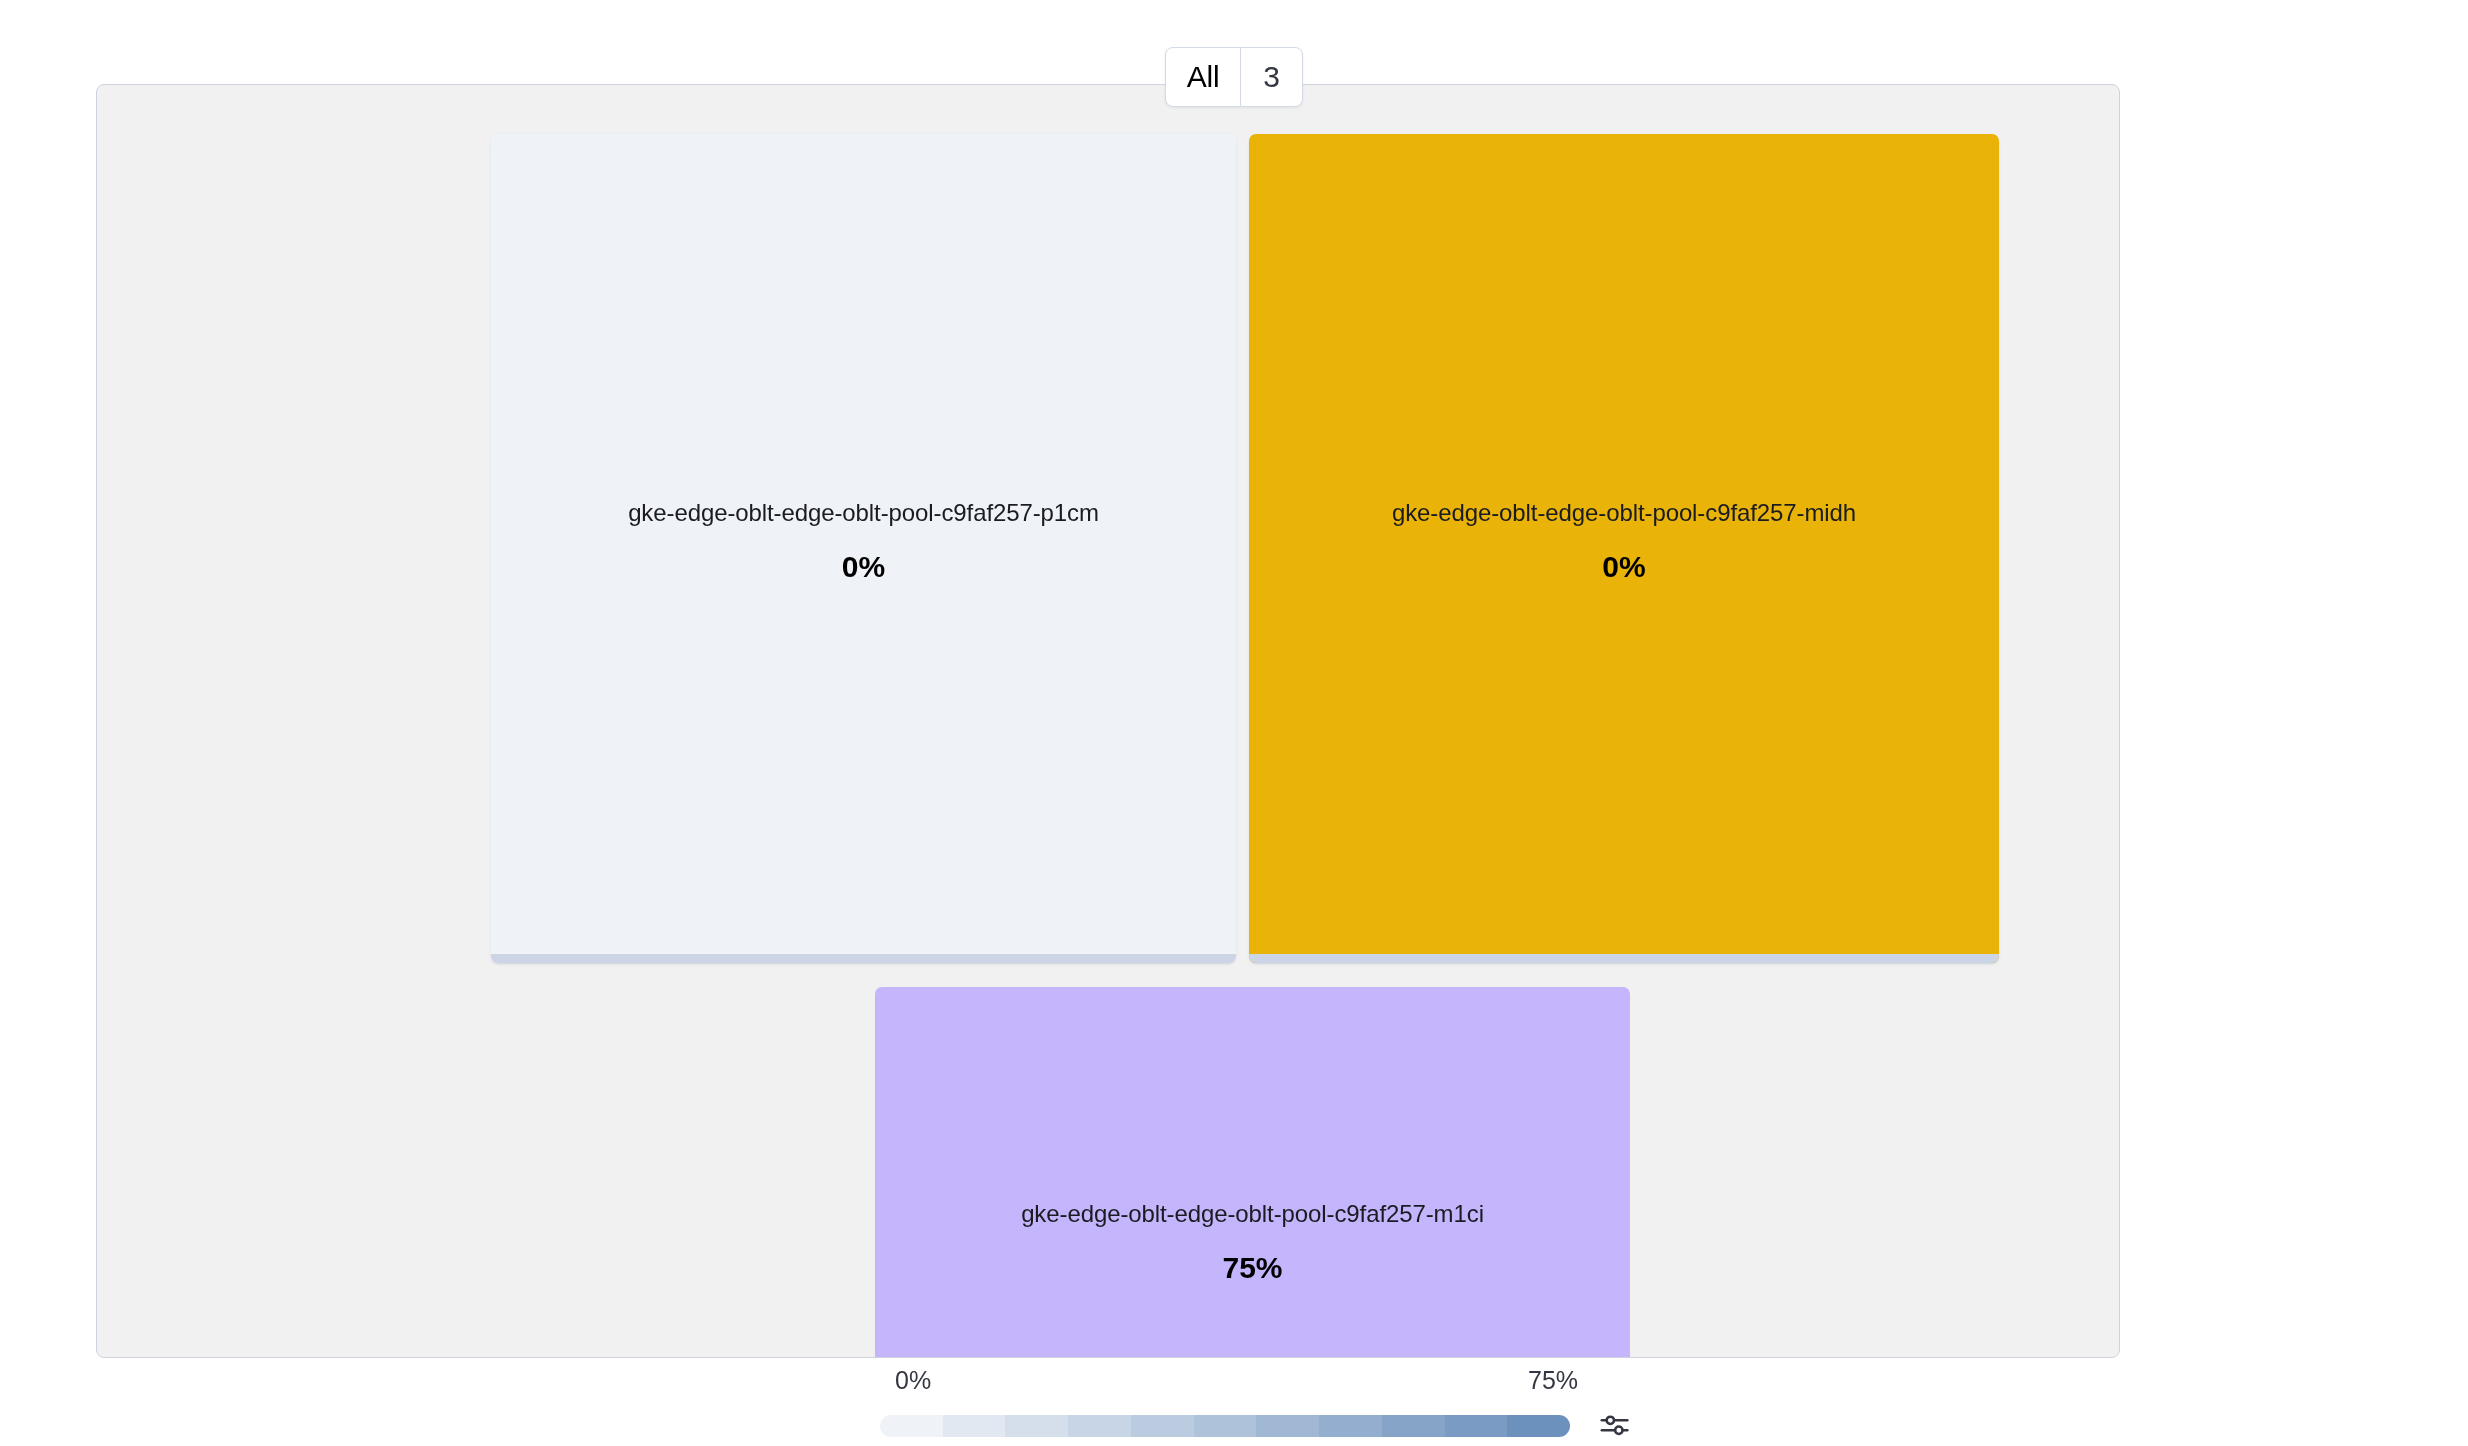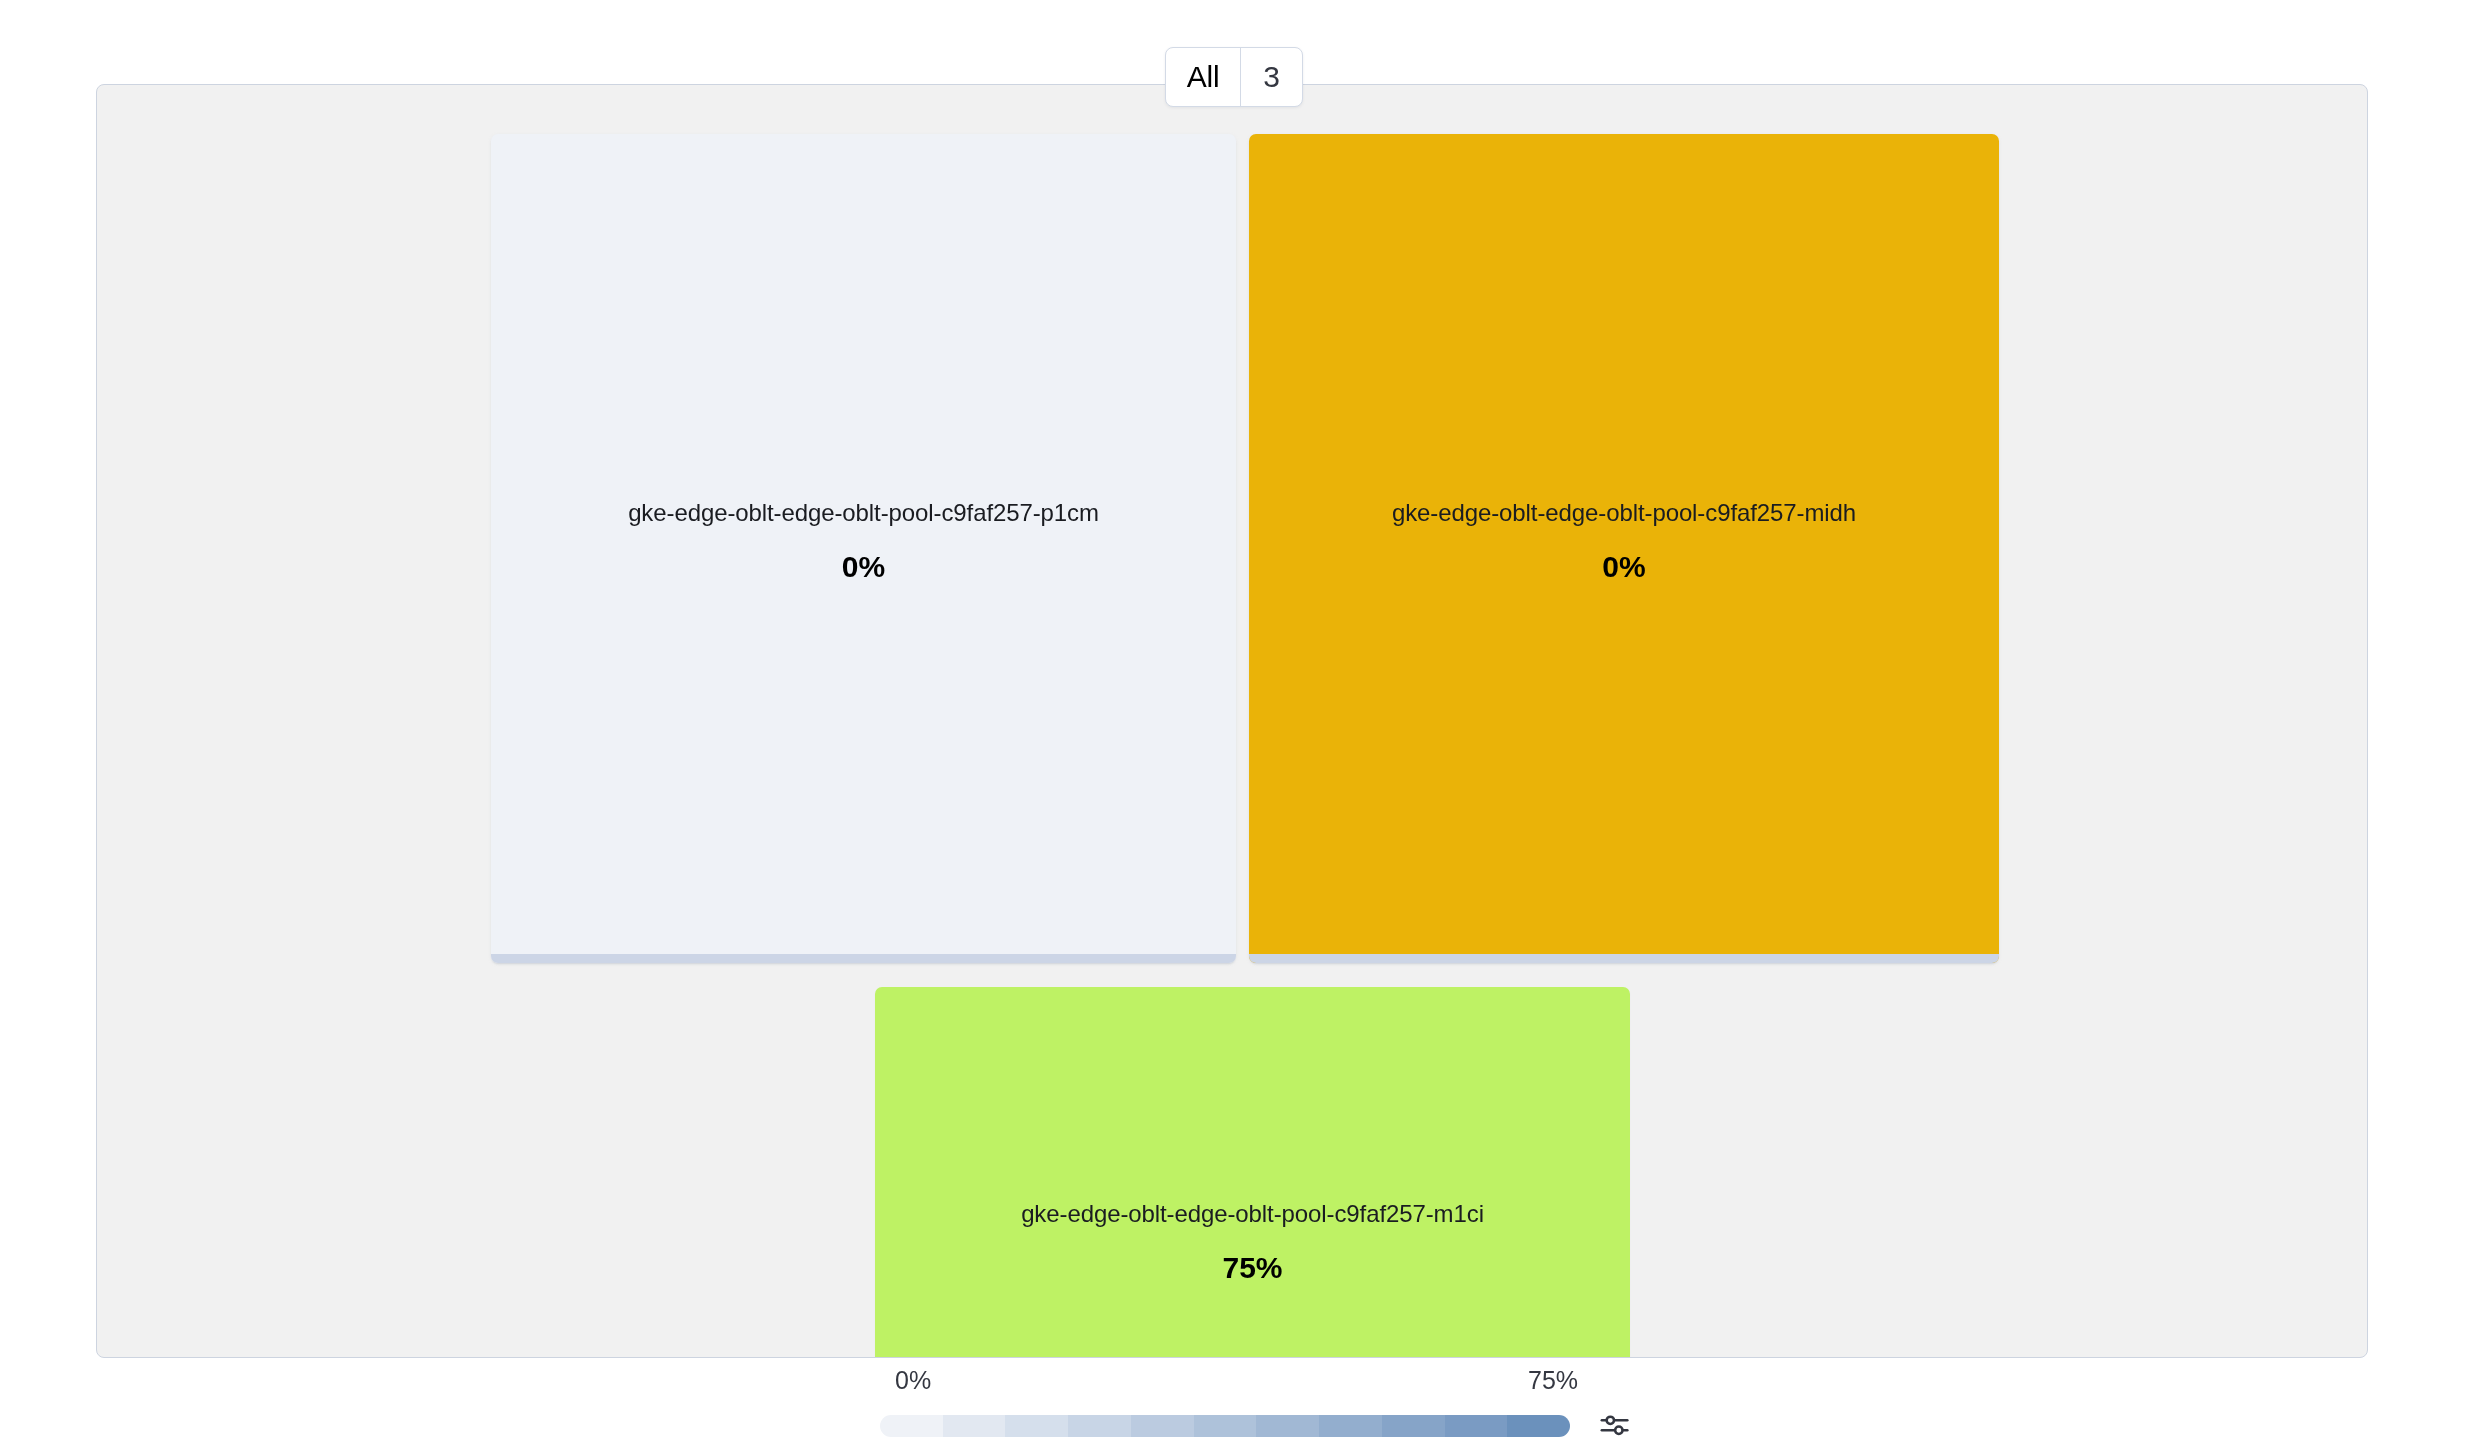--- a/index.html
+++ b/index.html
@@ -55,21 +55,21 @@
     color: #343741;
     border-left: 1px solid #d3dae6;
     min-width: 62px;
   }
 
   
   .panel {
     position: absolute;
     left: 96px;
     top: 84px;
-    width: 2272px;
+    width: 2024px;
     height: 1274px;
     background: #f1f1f1;
     border: 1px solid #cdd4e0;
     border-radius: 8px;
     overflow: hidden;
   }
 
   .treemap {
     position: absolute;
     inset: 0;
@@ -211,21 +211,21 @@
         </div>
       </div>
 
       <div class="cell light" id="cell-1" style="background: #eab308;">
         <div class="stack">
           <div class="cell-label">gke-edge-oblt-edge-oblt-pool-c9faf257-midh</div>
           <div class="cell-value">0%</div>
         </div>
       </div>
 
-      <div class="cell blue" id="cell-2" style="background: #bef264;">
+      <div class="cell blue" id="cell-2" style="background: #c4b5fd;">
         <div class="stack">
           <div class="cell-label">gke-edge-oblt-edge-oblt-pool-c9faf257-m1ci</div>
           <div class="cell-value">75%</div>
         </div>
       </div>
 
     </div>
   </div>
 
   <div class="legend">

